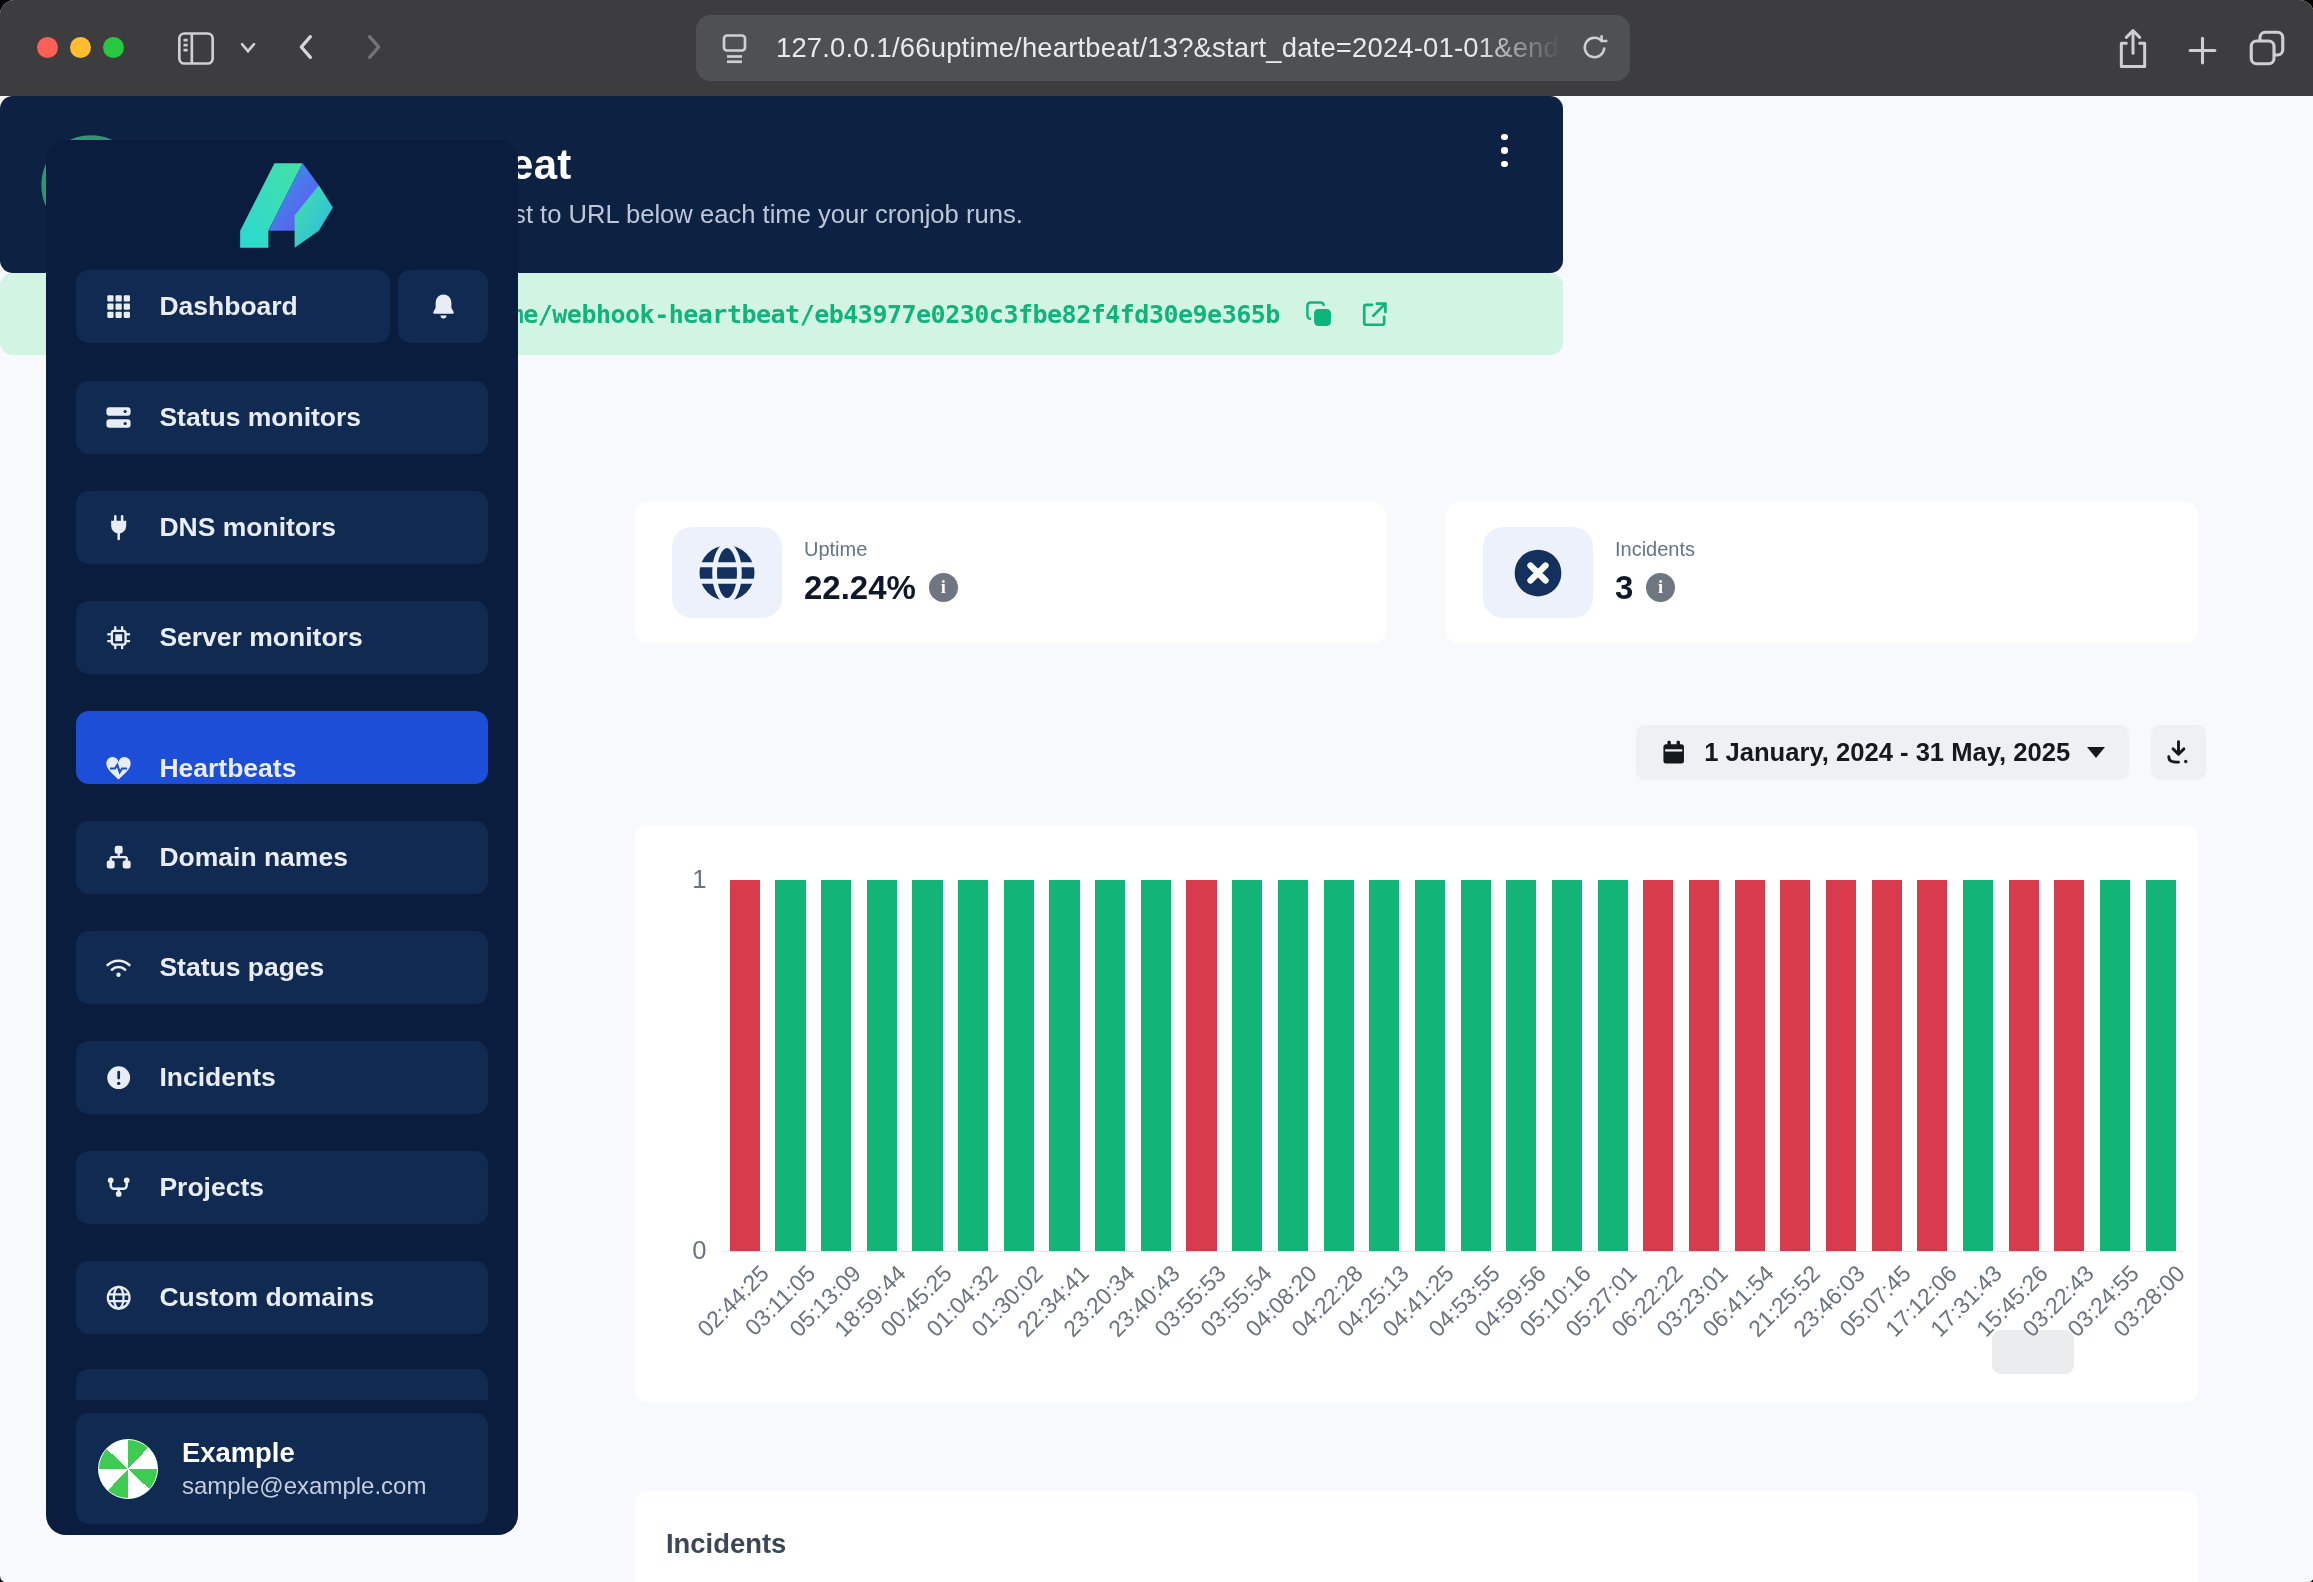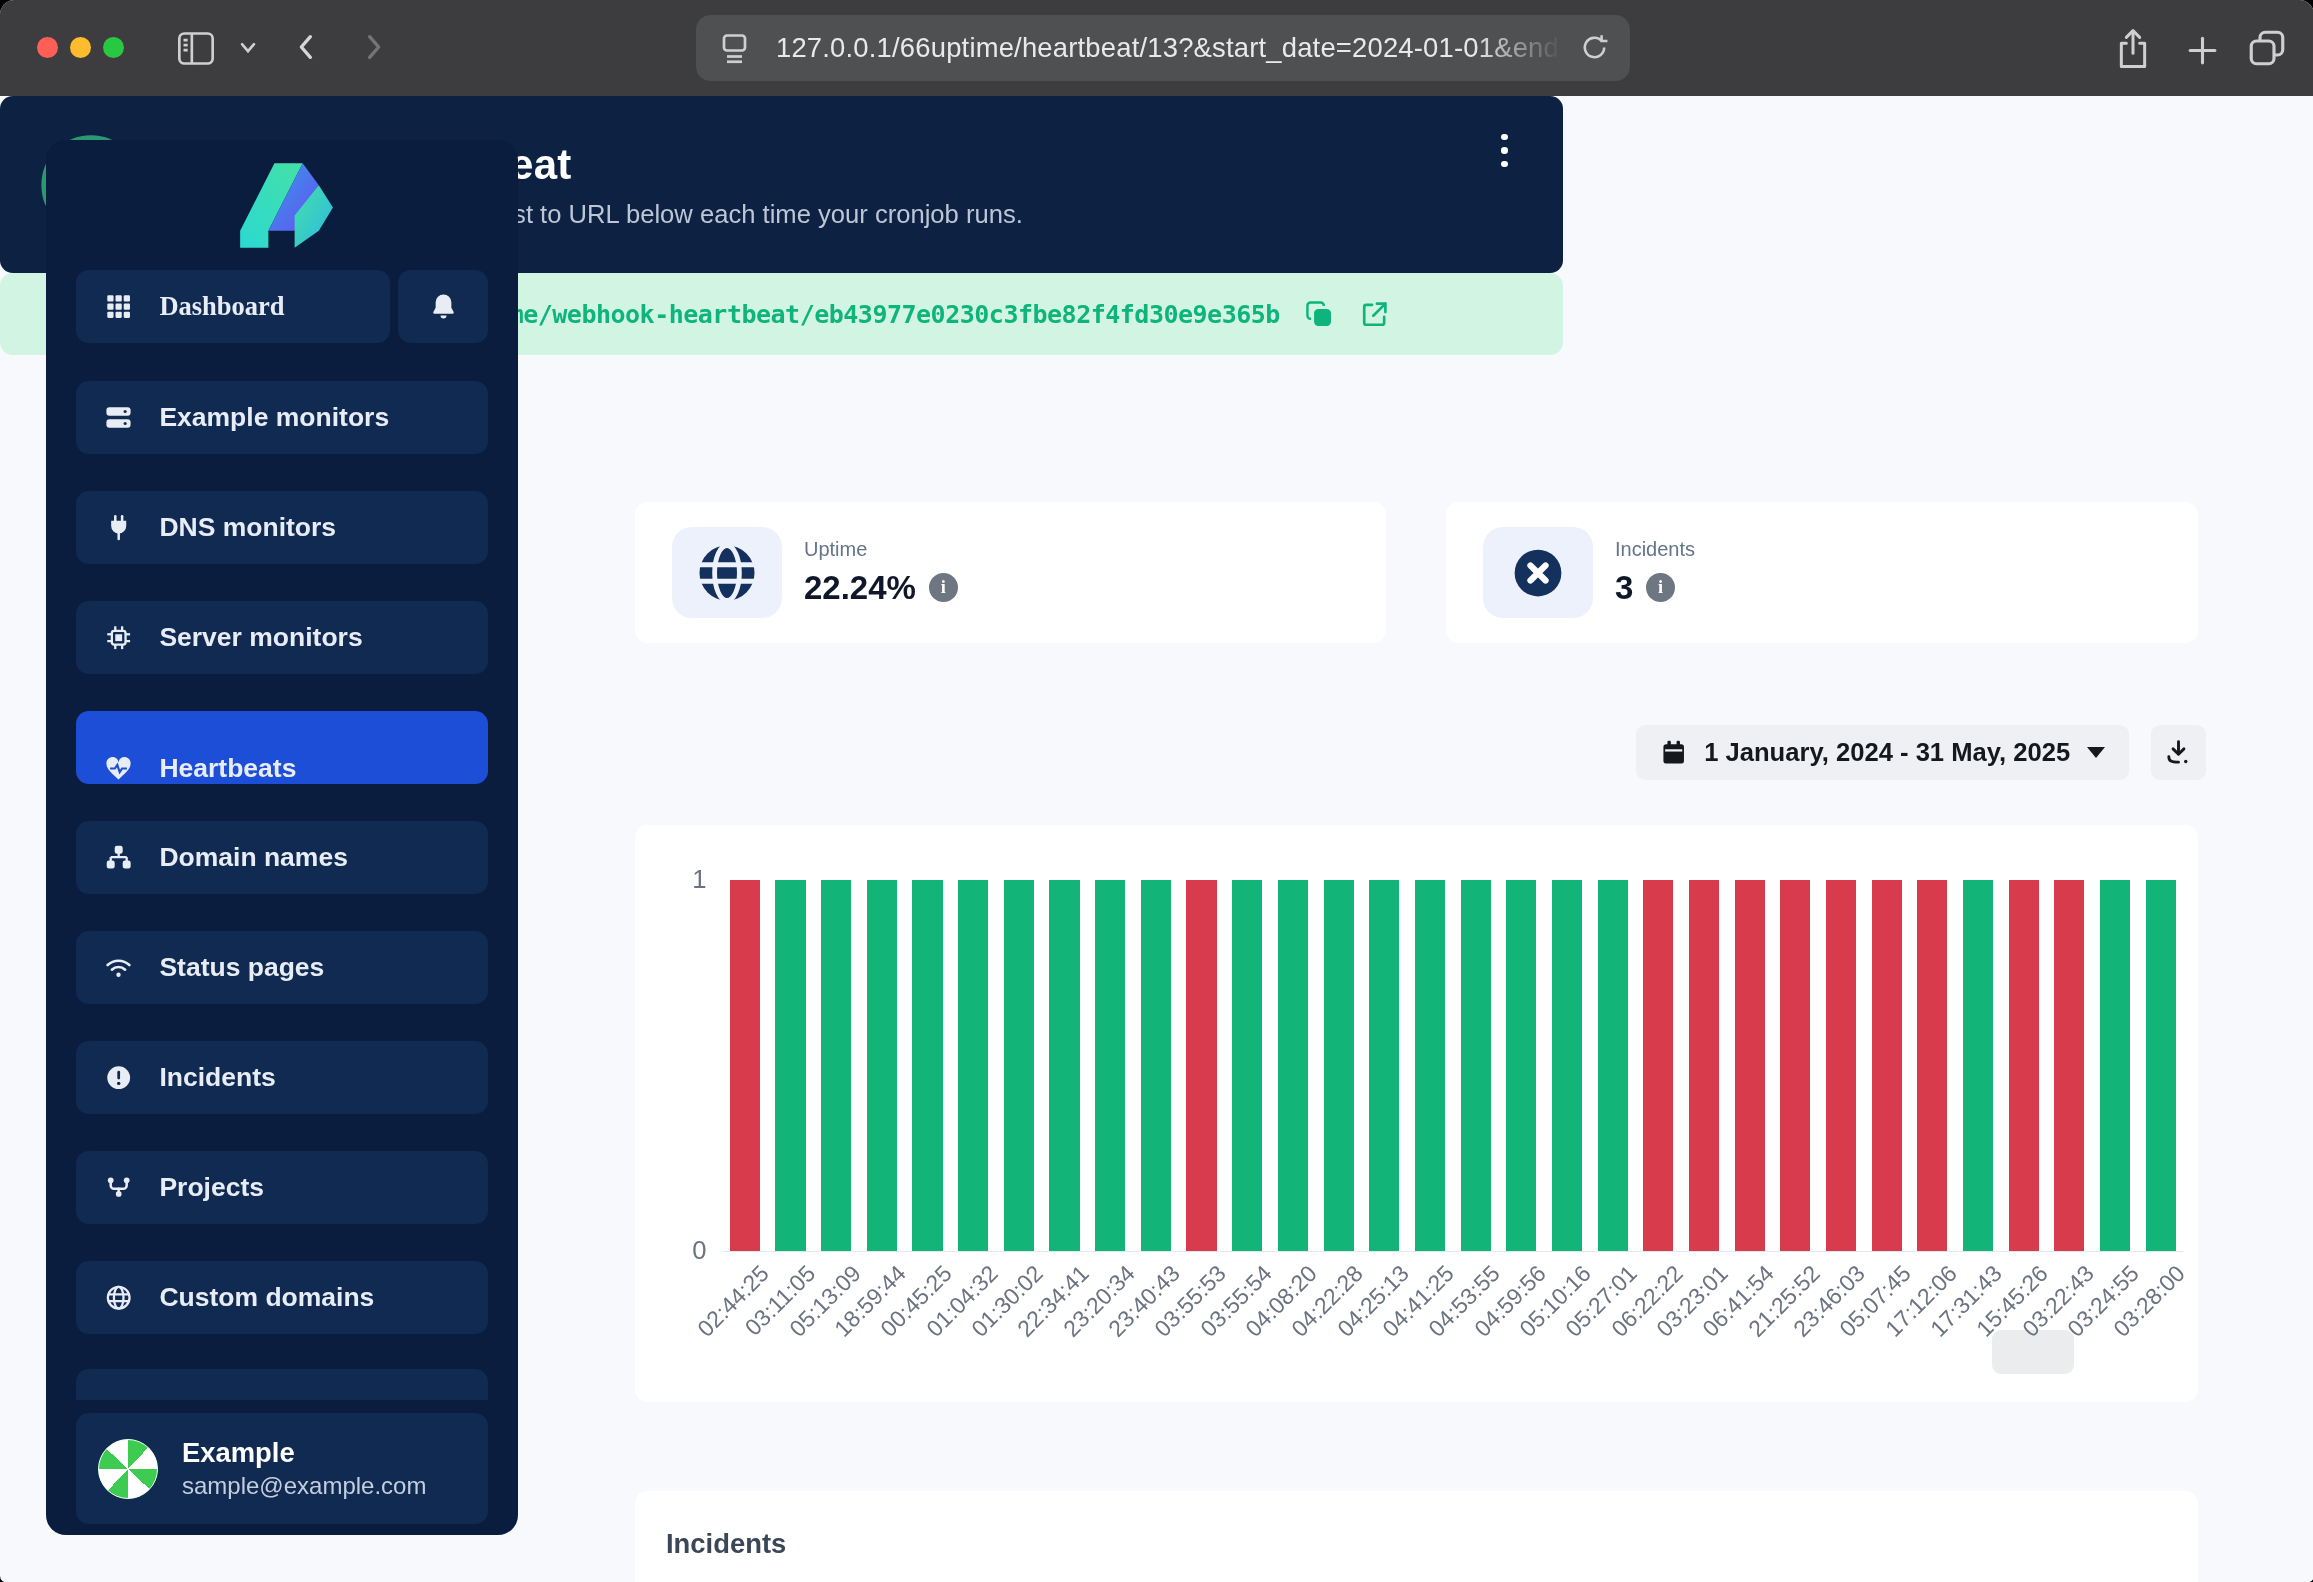--- a/index.html
+++ b/index.html
@@ -22,21 +22,21 @@
   .content { position:relative; height:1487px; }
 
   
   .sidebar { position:absolute; left:46px; top:44px; width:472px; height:1395px; background:#0a1d3e; border-radius:20px; padding:0 30px; display:flex; flex-direction:column; overflow:hidden; }
   .logo-wrap { height:130px; display:flex; align-items:center; justify-content:center; }
   .dash-row { display:flex; gap:8.2px; height:73px; }
   .nav-item { background:#102a52; border-radius:12.8px; height:73px; display:flex; align-items:center; padding:0 27.4px; gap:25px; color:#e8edf5; font-size:26.5px; font-weight:600; cursor:default; }
   .nav-item .icon { width:31px; height:31px; display:flex; align-items:center; justify-content:center; color:#e8edf5; flex:none; }
   .nav-item.active { background:#1d4ed8;align-items:flex-end; }
   .bell-btn { width:90px; flex:none; justify-content:center; padding:0; gap:0; }
-  .dash-btn { flex:1;font-family:Liberation Serif, serif; }
+  .dash-btn { flex:1; }
   .nav-list { margin-top:38px; display:flex; flex-direction:column; gap:37px; }
   .side-bottom { margin-top:auto; }
   .partial-item { background:#102a52; border-radius:12.8px 12.8px 0 0; height:31px; }
   .user-card { margin-top:12.8px; margin-bottom:11px; background:#102a52; border-radius:12.8px; height:111px; display:flex; align-items:center; padding:0 22px; gap:24px; }
   .avatar { width:60px; height:60px; border-radius:50%; flex:none;
      background:
        repeating-conic-gradient(#3ecb51 0 12%, #ffffff 0 25%),
        #fff; border:1.8px solid #e6ffe9; }
   .user-name { color:#fff; font-size:27.4px; font-weight:700; }
   .user-email { color:#c4cedd; font-size:24px; margin-top:3.7px; }
@@ -212,21 +212,21 @@
       <nav class="nav-list" id="nav-list">
           <div class="nav-item">
             <span class="icon">
               <svg width="29" height="29" viewBox="0 0 24 24" fill="currentColor">
                 <rect x="2" y="3.5" width="20" height="7" rx="2.4"></rect>
                 <rect x="2" y="13.5" width="20" height="7" rx="2.4"></rect>
                 <circle cx="17.5" cy="7" r="1.3" fill="#102a52"></circle>
                 <circle cx="17.5" cy="17" r="1.3" fill="#102a52"></circle>
               </svg>
             </span>
-            <span>Example monitors</span>
+            <span>Status monitors</span>
           </div>
           <div class="nav-item">
             <span class="icon">
               <svg width="27.4" height="27.4" viewBox="0 0 24 24" fill="none" stroke="currentColor" stroke-width="2.2" stroke-linecap="round">
                 <line x1="9" y1="2" x2="9" y2="7"></line>
                 <line x1="15" y1="2" x2="15" y2="7"></line>
                 <path d="M6.5 7h11v3.5a5.5 5.5 0 0 1-11 0z" fill="currentColor"></path>
                 <line x1="12" y1="16" x2="12" y2="22"></line>
               </svg>
             </span>

